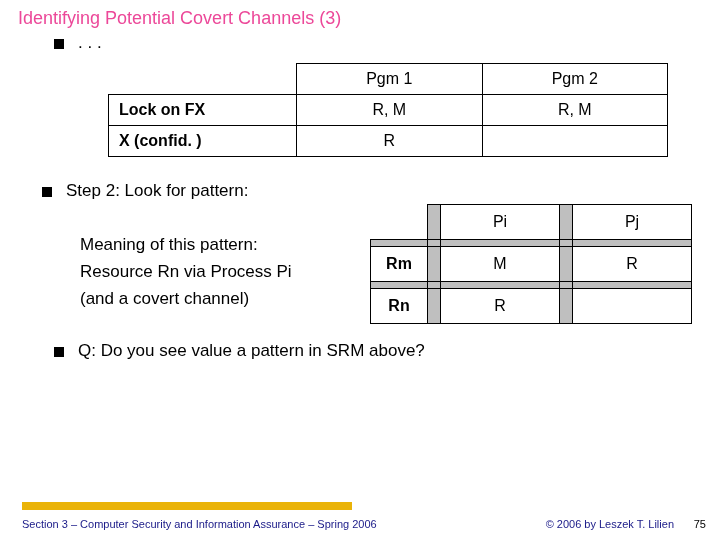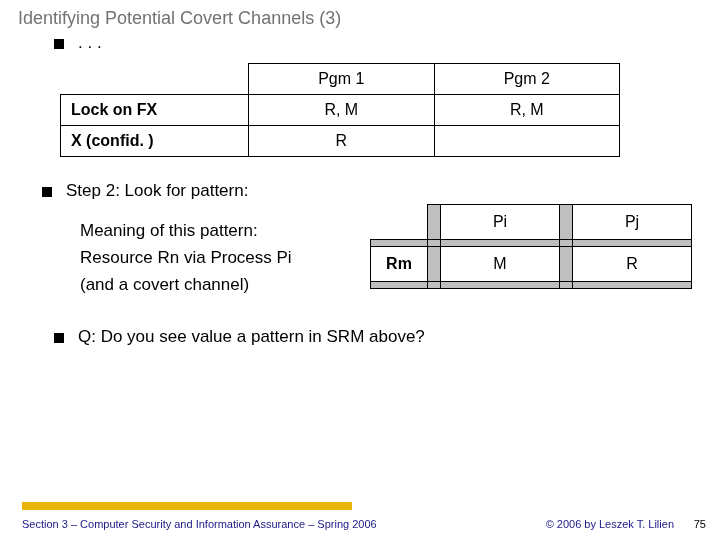--- a/index.html
+++ b/index.html
@@ -13,21 +13,21 @@
     overflow: hidden;
   }
   .slide {
     position: relative;
     width: 720px;
     height: 540px;
     box-sizing: border-box;
     padding: 8px 18px 0 18px;
   }
   .title {
-    color: #737373;
+    color: #ec4899;
     font-size: 18px;
     margin: 0 0 4px 0;
   }
   .bullet {
     display: flex;
     align-items: flex-start;
     margin-left: 36px;
     margin-top: 2px;
     margin-bottom: 10px;
   }
@@ -35,21 +35,21 @@
     width: 10px;
     height: 10px;
     background: #000;
     margin-top: 6px;
     margin-right: 14px;
     flex: none;
   }
   .bullet-text {
     font-size: 17px;
   }
-  .tbl1-wrap { margin-left: 42px; margin-top: 4px; }
+  .tbl1-wrap { margin-left: 90px; margin-top: 4px; }
   table.t1 {
     border-collapse: collapse;
     width: 560px;
   }
   table.t1 th, table.t1 td {
     border: 1px solid #000;
     padding: 6px 10px;
     font-size: 16px;
     font-weight: normal;
   }
@@ -62,21 +62,21 @@
   table.t1 .cell { text-align: center; }
 
   .step-block {
     display: flex;
     align-items: flex-start;
     margin-left: 24px;
     margin-top: 24px;
   }
   .meaning-block {
     margin-left: 62px;
-    margin-top: 16px;
+    margin-top: 30px;
     font-size: 17px;
     line-height: 1.6;
   }
 
   .pattern-table {
     position: absolute;
     top: 204px;
     left: 370px;
     border-collapse: collapse;
   }
@@ -195,20 +195,27 @@
       <td class="narrow shade"></td>
       <td class="headcell">R</td>
     </tr>
     <tr class="short">
       <td class="shade rowhead"></td>
       <td class="shade narrow"></td>
       <td class="shade"></td>
       <td class="shade narrow"></td>
       <td class="shade"></td>
     </tr>
+    <tr>
+      <td class="rowhead">Rn</td>
+      <td class="narrow shade"></td>
+      <td class="headcell">R</td>
+      <td class="narrow shade"></td>
+      <td class="headcell"></td>
+    </tr>
   </tbody>
     </table>
 
   <div class="bullet q-bullet">
     <div class="bullet-mark"></div>
     <div class="bullet-text">Q: Do you see value a pattern in SRM above?</div>
   </div>
 
   <div class="footer">
     <div class="footer-left">Section 3 – Computer Security and Information Assurance – Spring 2006</div>

